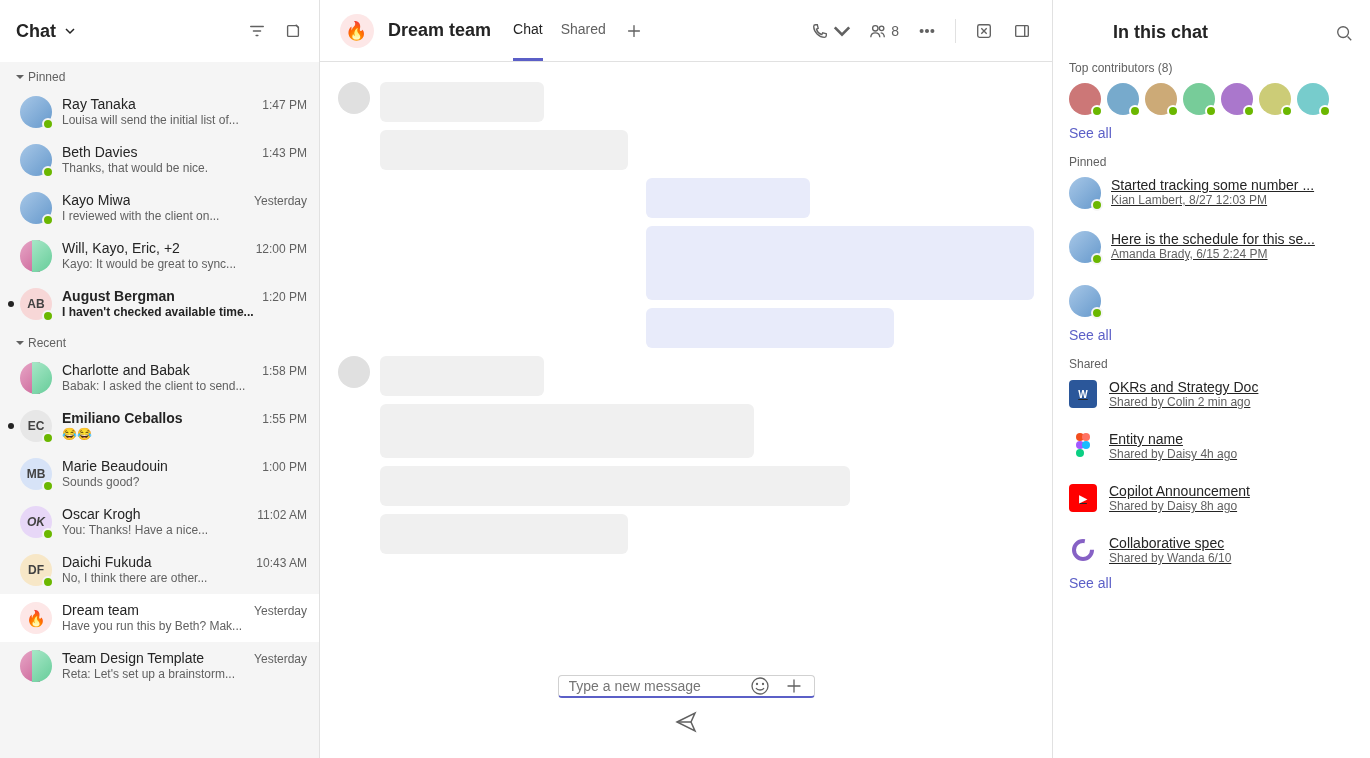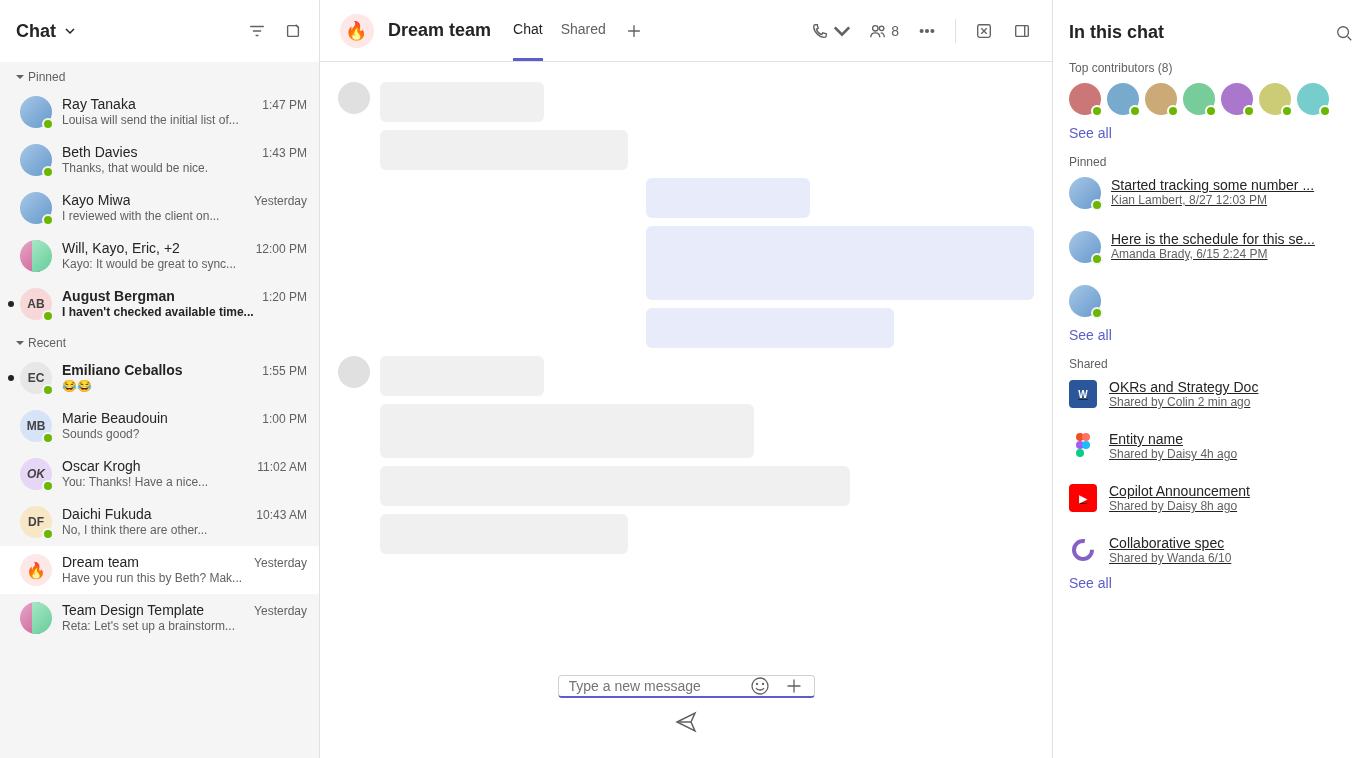--- a/index.html
+++ b/index.html
@@ -66,21 +66,21 @@
 .compose-wrap { padding: 14px 18px 24px 18px; border-top: 1px solid #fff; }
 .compose-bar { display: flex; align-items: center; gap: 12px; flex-direction: column; }
 .compose { flex: 1; display: flex; align-items: center; border: 1px solid #d1d1d1; border-bottom: 2px solid #5b5fc7; border-radius: 4px; padding: 0 10px; height: 44px; }
 .compose input { flex: 1; border: none; outline: none; font-size: 14px; }
 .compose .icons { display: flex; gap: 14px; color: #616161; }
 .compose .icons svg { width: 20px; height: 20px; }
 .send-btn { width: 24px; height: 24px; color: #616161; cursor: pointer; }
 
 
 .info-panel { width: 317px; padding: 22px 16px; overflow-y: auto; }
-.panel-header { display: flex; align-items: center; justify-content: space-between; margin-bottom: 18px;}
+.panel-header { display: flex; align-items: center; justify-content: space-between; margin-bottom: 18px; margin-left: 44px;}
 .panel-title { font-size: 18px; font-weight: 700; }
 .panel-section-title { font-size: 12px; color: #616161; margin: 14px 0 8px 0; }
 .contributor-row { display: flex; gap: 6px; flex-wrap: wrap; }
 .contributor { width: 32px; height: 32px; border-radius: 50%; background: linear-gradient(135deg,#d7a7e7,#9966cc); position: relative; }
 .contributor .presence { border-color: #fff; }
 .see-all { color: #5b5fc7; font-size: 14px; cursor: pointer; display: inline-block; margin-top: 10px; }
 
 .pinned-list, .shared-list { display: flex; flex-direction: column; gap: 22px; text-decoration: underline; }
 .pinned-item { display: flex; gap: 10px; }
 .pin-avatar { width: 32px; height: 32px; border-radius: 50%; background: linear-gradient(135deg,#a7c7e7,#6699cc); position: relative; flex-shrink:0;}
@@ -197,20 +197,33 @@
           </div>
         </div>
 
       <div class="list-section-header">
         <svg viewBox="0 0 8 8">
             <path d="M0 2l4 4 4-4z"></path>
           </svg>
         <span>Recent</span>
       </div>
       <div id="recent-list">
+          <div class="chat-item">
+            <div class="avatar group">
+              <div class="half l"></div>
+              <div class="half r"></div>
+            </div>
+            <div class="chat-item-body">
+              <div class="chat-item-top">
+                <span class="chat-item-title">Charlotte and Babak</span>
+                <span class="chat-item-time">1:58 PM</span>
+              </div>
+              <div class="chat-item-preview">Babak: I asked the client to send...</div>
+            </div>
+          </div>
           <div class="chat-item unread">
             <div class="avatar initials EC">EC<div class="presence"></div></div>
             <div class="chat-item-body">
               <div class="chat-item-top">
                 <span class="chat-item-title">Emiliano Ceballos</span>
                 <span class="chat-item-time">1:55 PM</span>
               </div>
               <div class="chat-item-preview">😂😂</div>
             </div>
           </div>

